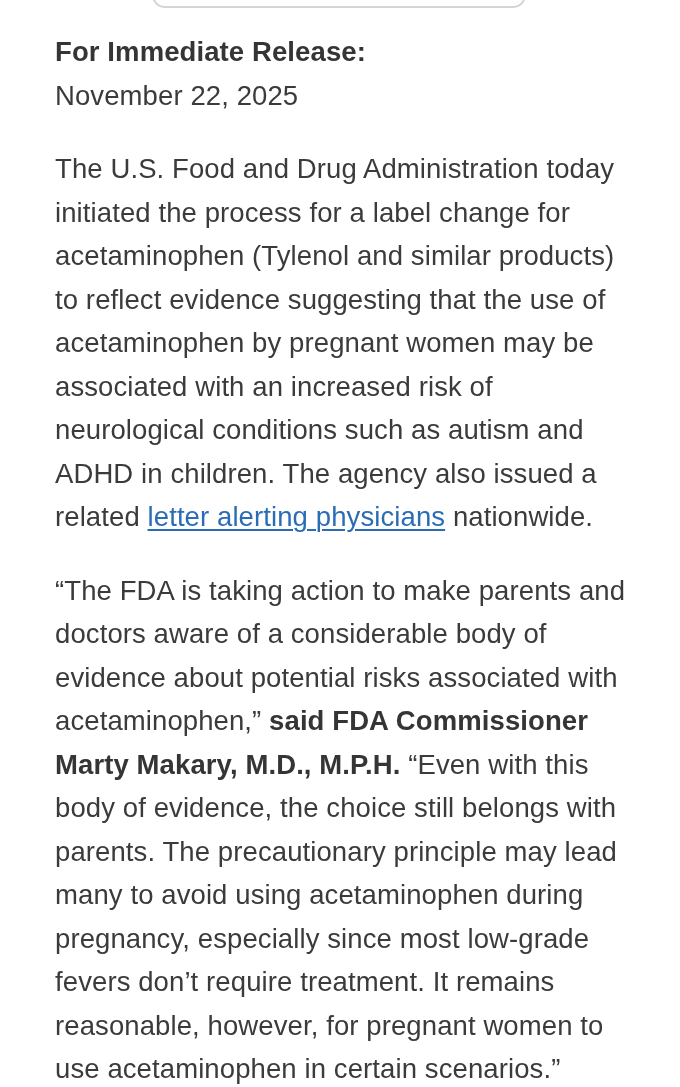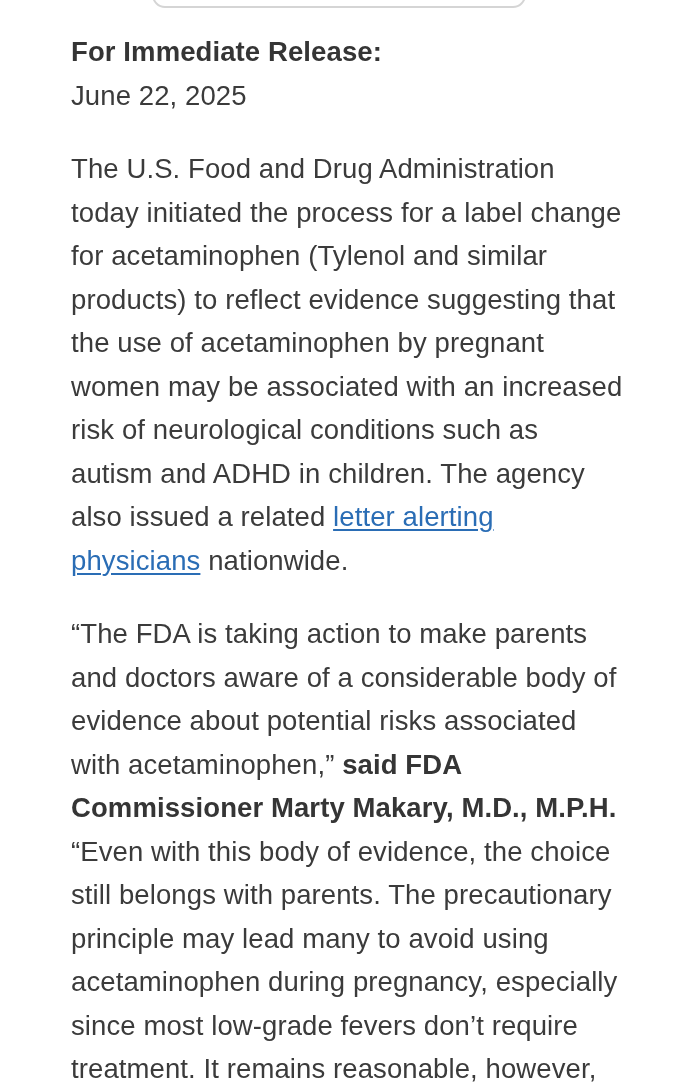--- a/index.html
+++ b/index.html
@@ -29,39 +29,39 @@
   }
   .content {
     position: relative;
     padding: 30px 53px 0 55px;
     width: 572px;
     font-size: 27.5px;
     line-height: 43.5px;
     letter-spacing: 0.1px;
   }
   .content p {
-    margin: 0 0 30px 16px;
+    margin: 0 0 30px 0;
   }
   strong, b {
     font-weight: 700;
     color: #353535;
   }
   a.body-link {
     color: #2a6db5;
     text-decoration-thickness: 1.5px;
     text-underline-offset: 3px;
     cursor: pointer;
   }
 </style>
 </head>
 <body>
 
 <div class="top-pill"></div>
 
 <article class="content">
 
-  <p><strong>For Immediate Release:</strong><br><span>June 22, 2025</span></p>
+  <p><strong>For Immediate Release:</strong><br><span>November 22, 2025</span></p>
 
   <p><span>The U.S. Food and Drug Administration today initiated the process for a label change for acetaminophen (Tylenol and similar products) to reflect evidence suggesting that the use of acetaminophen by pregnant women may be associated with an increased risk of neurological conditions such as autism and ADHD in children. The agency also issued a related </span><a class="body-link" href="#">letter alerting physicians</a><span> nationwide.</span></p>
 
   <p><span>“The FDA is taking action to make parents and doctors aware of a considerable body of evidence about potential risks associated with acetaminophen,” </span><strong>said FDA Commissioner Marty Makary, M.D., M.P.H.</strong><span> “Even with this body of evidence, the choice still belongs with parents. The precautionary principle may lead many to avoid using acetaminophen during pregnancy, especially since most low-grade fevers don’t require treatment. It remains reasonable, however, for pregnant women to use acetaminophen in certain scenarios.”</span></p>
 
 </article>
 
 </body></html>

